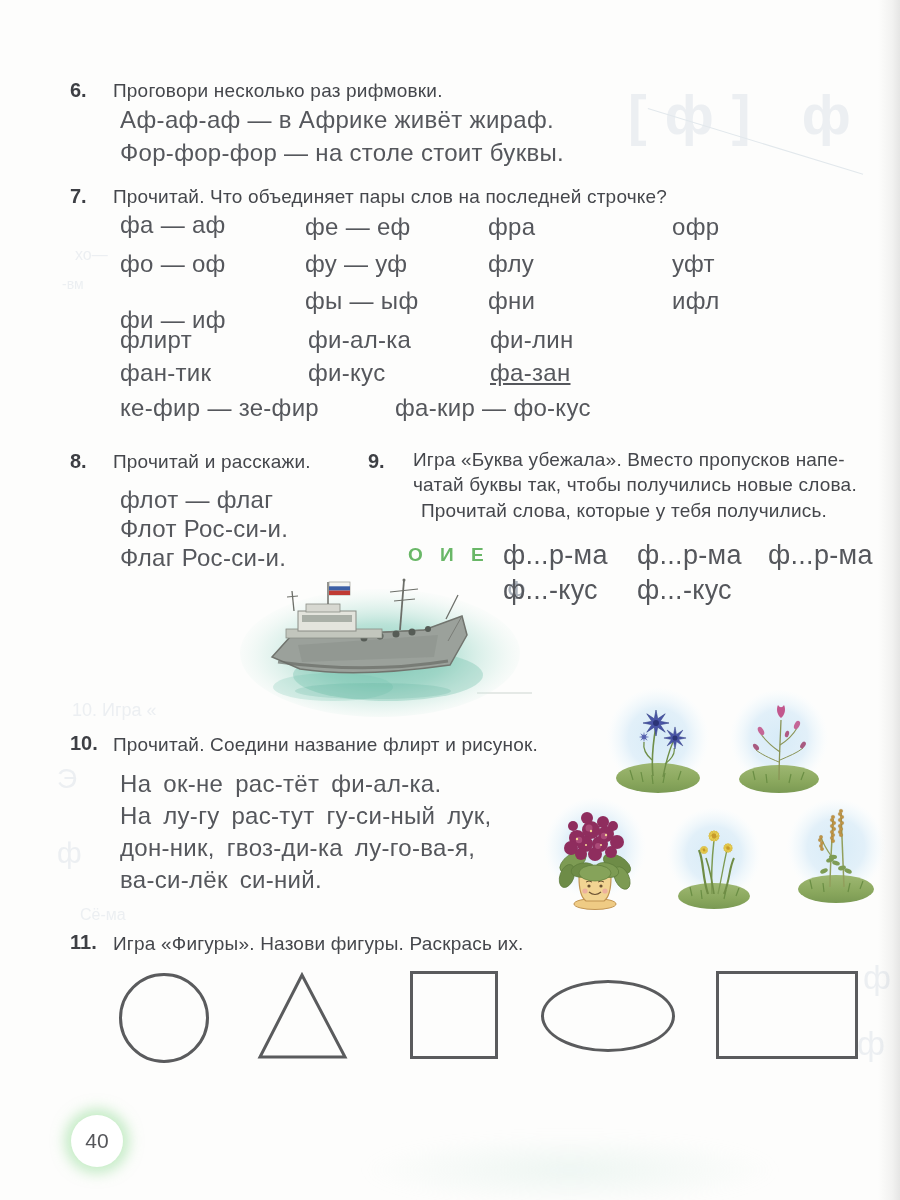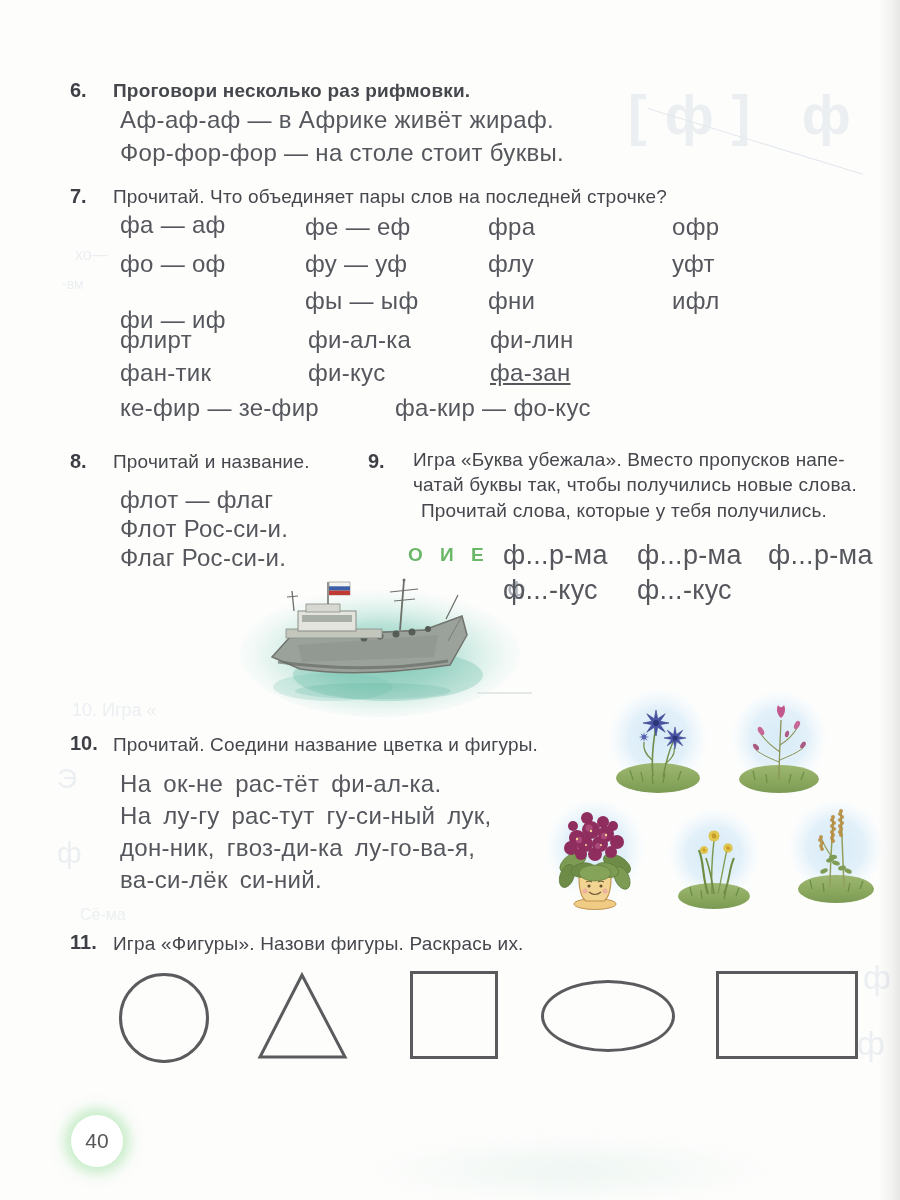--- a/index.html
+++ b/index.html
@@ -72,21 +72,21 @@
 <div class="abs ghost" style="left:57px;top:763px;font-size:28px;">Э</div>
 <div class="abs ghost" style="left:57px;top:836px;font-size:30px;">ф</div>
 <div class="abs ghost" style="left:80px;top:906px;font-size:16px;">Сё-ма</div>
 <div class="abs ghost" style="left:72px;top:700px;font-size:18px;">10. Игра «</div>
 <div class="abs ghost" style="left:863px;top:958px;font-size:34px;">ф</div>
 <div class="abs ghost" style="left:857px;top:1024px;font-size:34px;">ф</div>
 <div class="abs" style="left:507px;top:576px;font-size:25px;color:#aab1ba;">Ф</div>
 <div class="dash-artifact"></div>
 
 <div class="abs num" style="left:70px;top:79px;">6.</div>
-<div class="abs instr" style="left:113px;top:80px;font-weight:bold;">Проговори несколько раз рифмовки.</div>
+<div class="abs instr" style="left:113px;top:80px;">Проговори несколько раз рифмовки.</div>
 <div class="abs big" style="left:120px;top:106px;">Аф-аф-аф — в Африке живёт жираф.</div>
 <div class="abs big" style="left:120px;top:139px;">Фор-фор-фор — на столе стоит буквы.</div>
 
 <div class="abs num" style="left:70px;top:185px;">7.</div>
 <div class="abs instr" style="left:113px;top:186px;">Прочитай. Что объединяет пары слов на последней строчке?</div>
 
 <div class="abs big" style="left:120px;top:211px;">фа — аф</div>
 <div class="abs big" style="left:305px;top:213px;">фе — еф</div>
 <div class="abs big" style="left:488px;top:213px;">фра</div>
 <div class="abs big" style="left:672px;top:213px;">офр</div>
@@ -106,21 +106,21 @@
 <div class="abs big" style="left:490px;top:326px;">фи-лин</div>
 
 <div class="abs big" style="left:120px;top:359px;">фан-тик</div>
 <div class="abs big" style="left:308px;top:359px;">фи-кус</div>
 <div class="abs big" style="left:490px;top:359px;text-decoration:underline;">фа-зан</div>
 
 <div class="abs big" style="left:120px;top:394px;">ке-фир — зе-фир</div>
 <div class="abs big" style="left:395px;top:394px;">фа-кир — фо-кус</div>
 
 <div class="abs num" style="left:70px;top:450px;">8.</div>
-<div class="abs instr" style="left:113px;top:451px;">Прочитай и название.</div>
+<div class="abs instr" style="left:113px;top:451px;">Прочитай и расскажи.</div>
 <div class="abs big" style="left:120px;top:486px;">флот — флаг</div>
 <div class="abs big" style="left:120px;top:515px;">Флот Рос-си-и.</div>
 <div class="abs big" style="left:120px;top:544px;">Флаг Рос-си-и.</div>
 
 <div class="abs num" style="left:368px;top:450px;">9.</div>
 <div class="abs instr" style="left:413px;top:449px;">Игра «Буква убежала». Вместо пропусков напе-</div>
 <div class="abs instr" style="left:413px;top:474px;">чатай буквы так, чтобы получились новые слова.</div>
 <div class="abs instr" style="left:413px;top:500px;margin-left:8px;">Прочитай слова, которые у тебя получились.</div>
 
 <div class="abs letters" style="left:408px;top:544px;">О И Е</div>
@@ -162,21 +162,21 @@
         <line x1="90" y1="29" x2="90" y2="7" stroke="#6c6e68" stroke-width="1.5"></line>
         <rect x="91" y="7" width="21" height="13" fill="#f4f4f0" stroke="#9a9a94" stroke-width="0.7"></rect>
         <rect x="91" y="11.3" width="21" height="4.3" fill="#3c5fa5"></rect>
         <rect x="91" y="15.6" width="21" height="4.4" fill="#c03a33"></rect>
       </g>
     </g>
   </svg>
 </div>
 
 <div class="abs num" style="left:70px;top:732px;">10.</div>
-<div class="abs instr" style="left:113px;top:734px;">Прочитай. Соедини название цветка и фигуры.</div>
+<div class="abs instr" style="left:113px;top:734px;">Прочитай. Соедини название флирт и рисунок.</div>
 <div class="abs big wsp" style="left:120px;top:770px;">На ок-не рас-тёт фи-ал-ка.</div>
 <div class="abs big wsp" style="left:120px;top:802px;">На лу-гу рас-тут гу-си-ный лук,</div>
 <div class="abs big wsp" style="left:120px;top:834px;">дон-ник, гвоз-ди-ка лу-го-ва-я,</div>
 <div class="abs big wsp" style="left:120px;top:866px;">ва-си-лёк си-ний.</div>
 
 <div class="abs" style="left:603px;top:688px;width:110px;height:112px;">
   <svg width="110" height="112" viewBox="0 0 110 112">
     <circle cx="55" cy="52" r="52" fill="url(#skyGrad)"></circle>
     <ellipse cx="55" cy="90" rx="42" ry="15" fill="url(#grassGrad)" opacity="0.95"></ellipse>
     <path d="M30 92 L27 82 M40 94 L38 84 M60 95 L62 85 M75 92 L78 83 M50 96 L49 87" stroke="#6a8e44" stroke-width="1.2" fill="none"></path>

